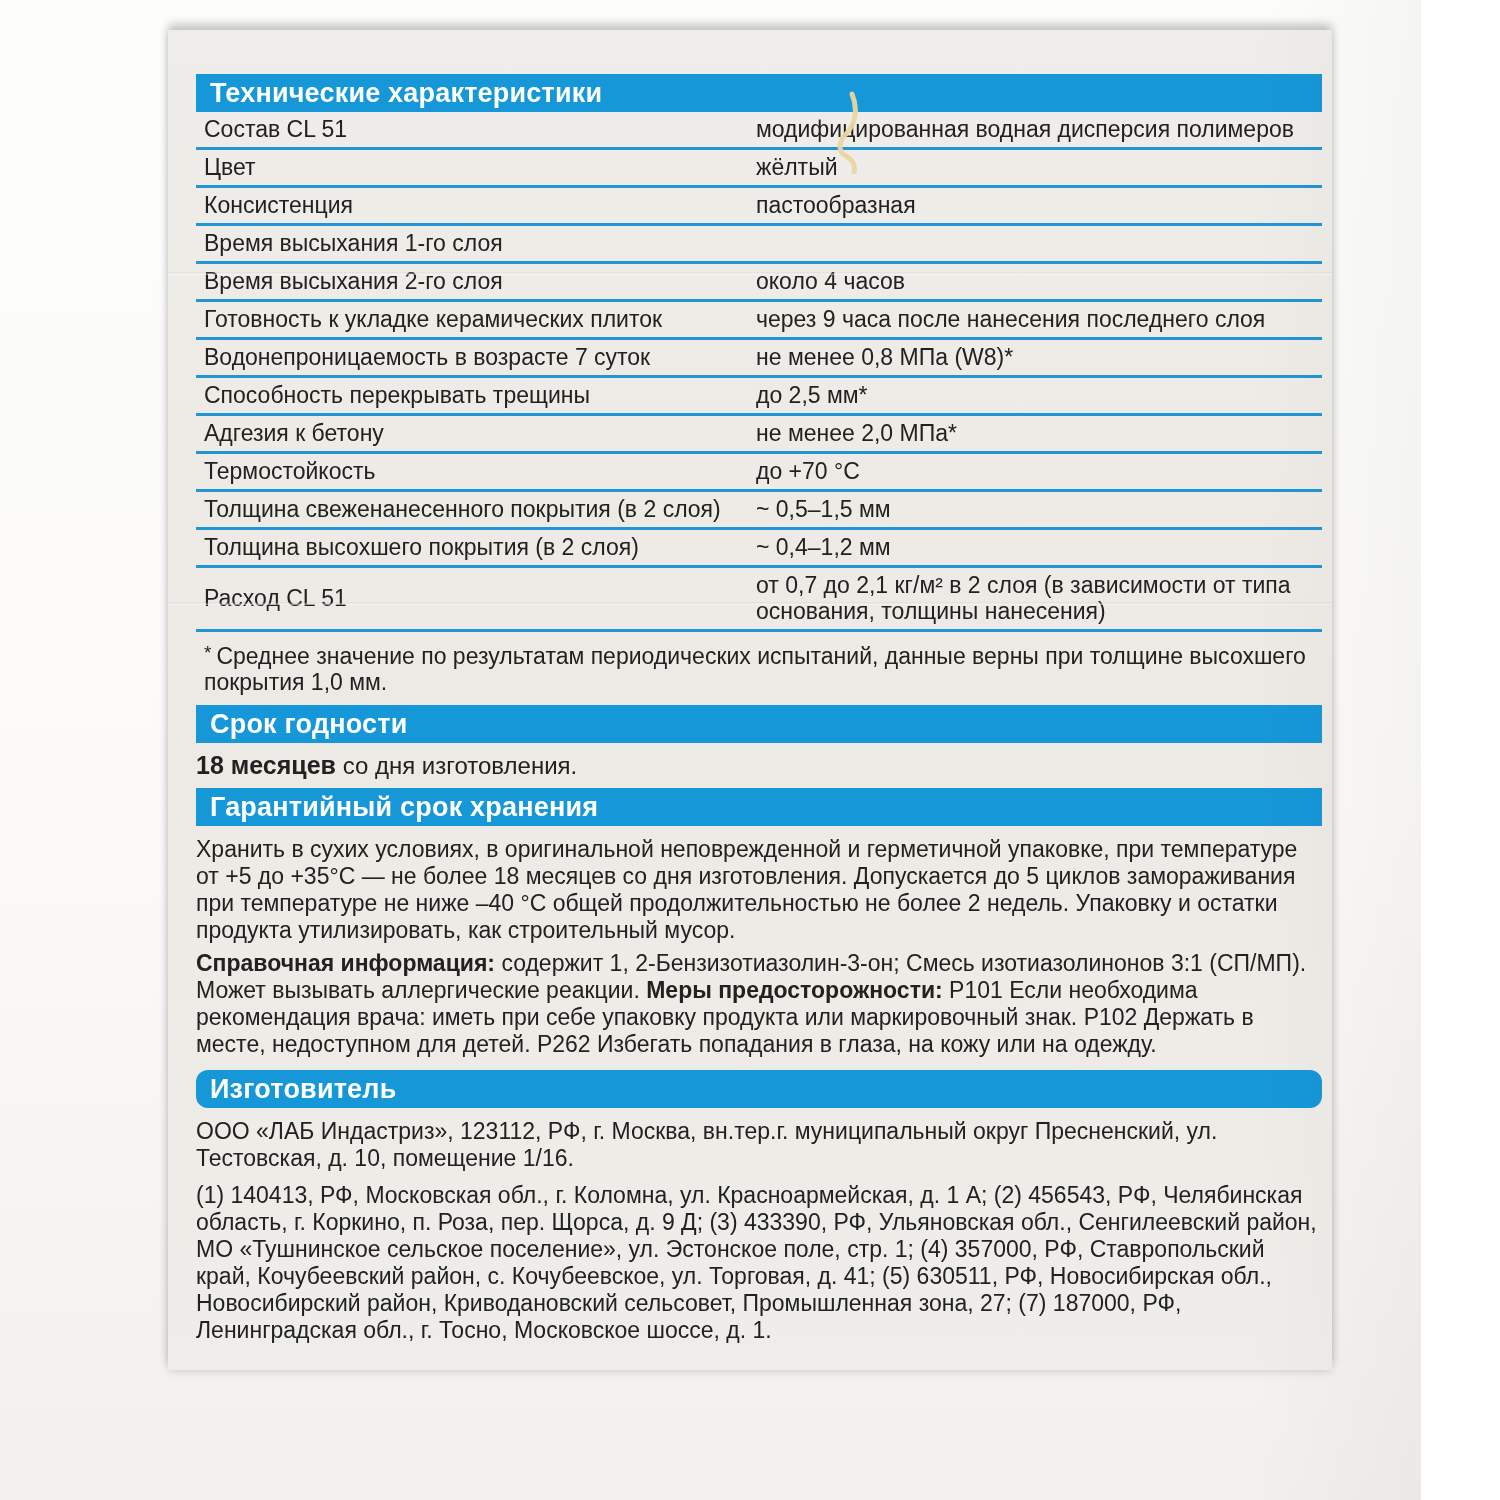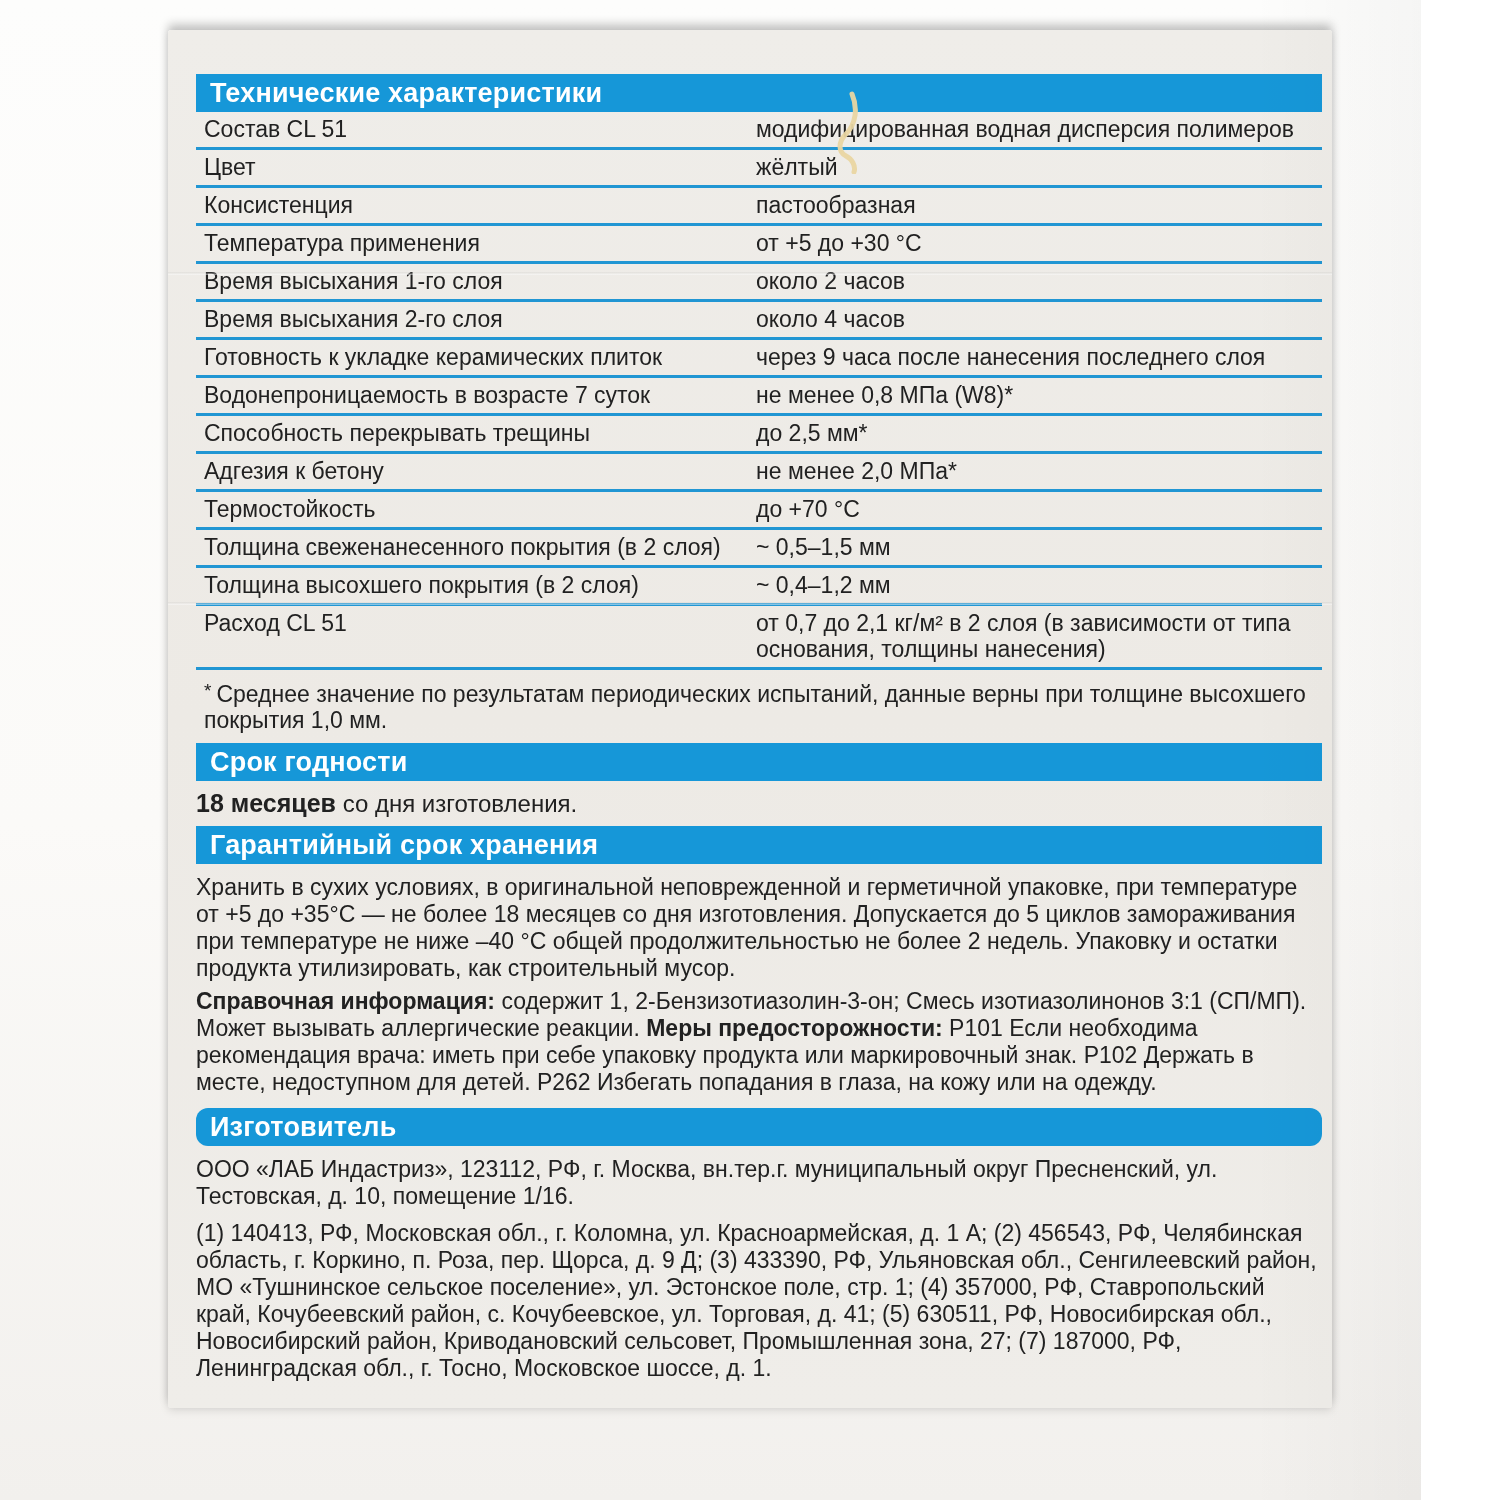--- a/index.html
+++ b/index.html
@@ -43,21 +43,21 @@
   .fiber{position:absolute;left:664px;top:60px;pointer-events:none;}
 
   .section-bar{
     height:38px;background:var(--accent);color:#ffffff;
     font-weight:bold;font-size:27px;line-height:38px;
     padding-left:14px;letter-spacing:0.2px;
   } .mt10{margin-top:10px;} .mt12{margin-top:12px;border-radius:12px;}
 
   .spec-table{margin-top:0;}
   .spec-row{
-    display:flex;align-items:flex-start;
+    display:flex;align-items:center;
     border-bottom:3px solid var(--rule);
     padding:4px 0 5px 8px;
   }
   .spec-label{flex:0 0 552px;font-size:23px;line-height:26px;padding-right:10px;}
   .spec-value{flex:1;font-size:23px;line-height:26px;}
 
   .footnote{margin:8px 0 0 8px;font-size:23px;line-height:26px;}
   .fn-star{vertical-align:5px;font-size:19px;margin-right:5px;}
 
   .para{margin:10px 0 0 0;font-size:23px;line-height:27px;}
@@ -88,26 +88,21 @@
         </div>
         <div class="spec-row">
           <div class="spec-label">Цвет</div>
           <div class="spec-value">жёлтый</div>
         </div>
         <div class="spec-row">
           <div class="spec-label">Консистенция</div>
           <div class="spec-value">пастообразная</div>
         </div>
         <div class="spec-row">
-          <div class="spec-label">Температура применения</div>
-          <div class="spec-value">от +5 до +30 °C</div>
-        </div>
-        <div class="spec-row">
           <div class="spec-label">Время высыхания 1-го слоя</div>
-          <div class="spec-value">около 2 часов</div>
         </div>
         <div class="spec-row">
           <div class="spec-label">Время высыхания 2-го слоя</div>
           <div class="spec-value">около 4 часов</div>
         </div>
         <div class="spec-row">
           <div class="spec-label">Готовность к укладке керамических плиток</div>
           <div class="spec-value">через 9 часа после нанесения последнего слоя</div>
         </div>
         <div class="spec-row">

